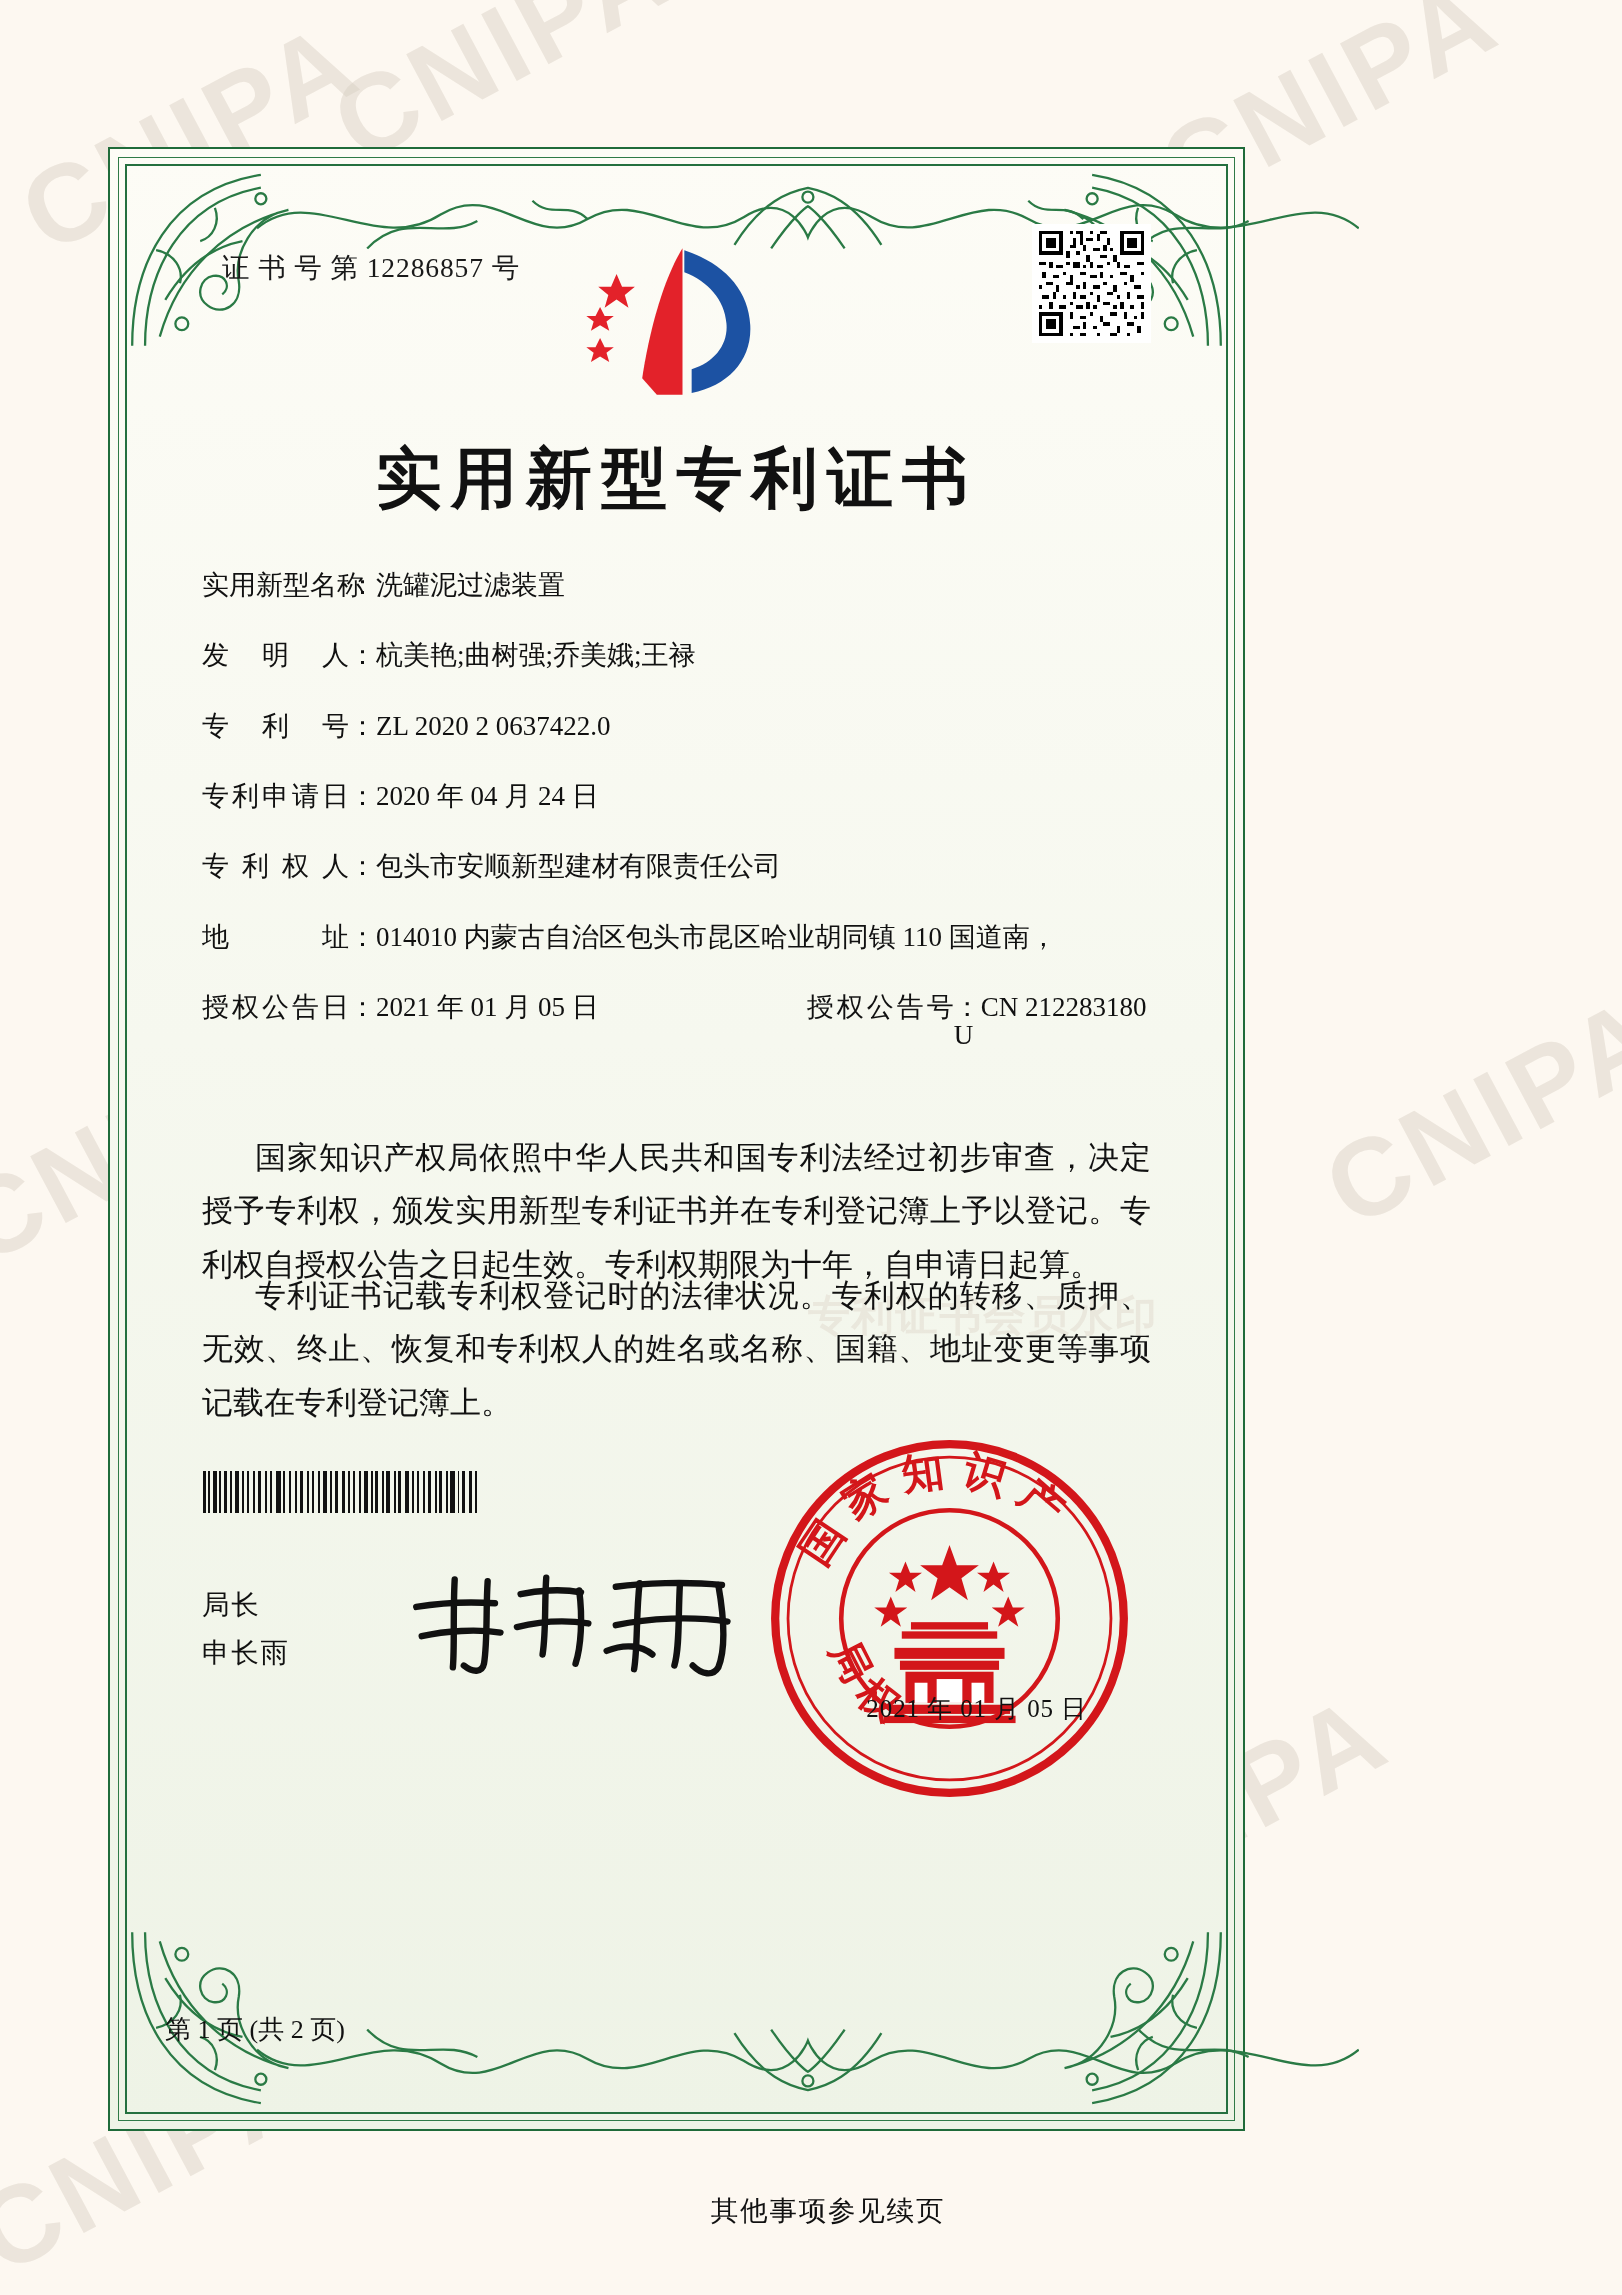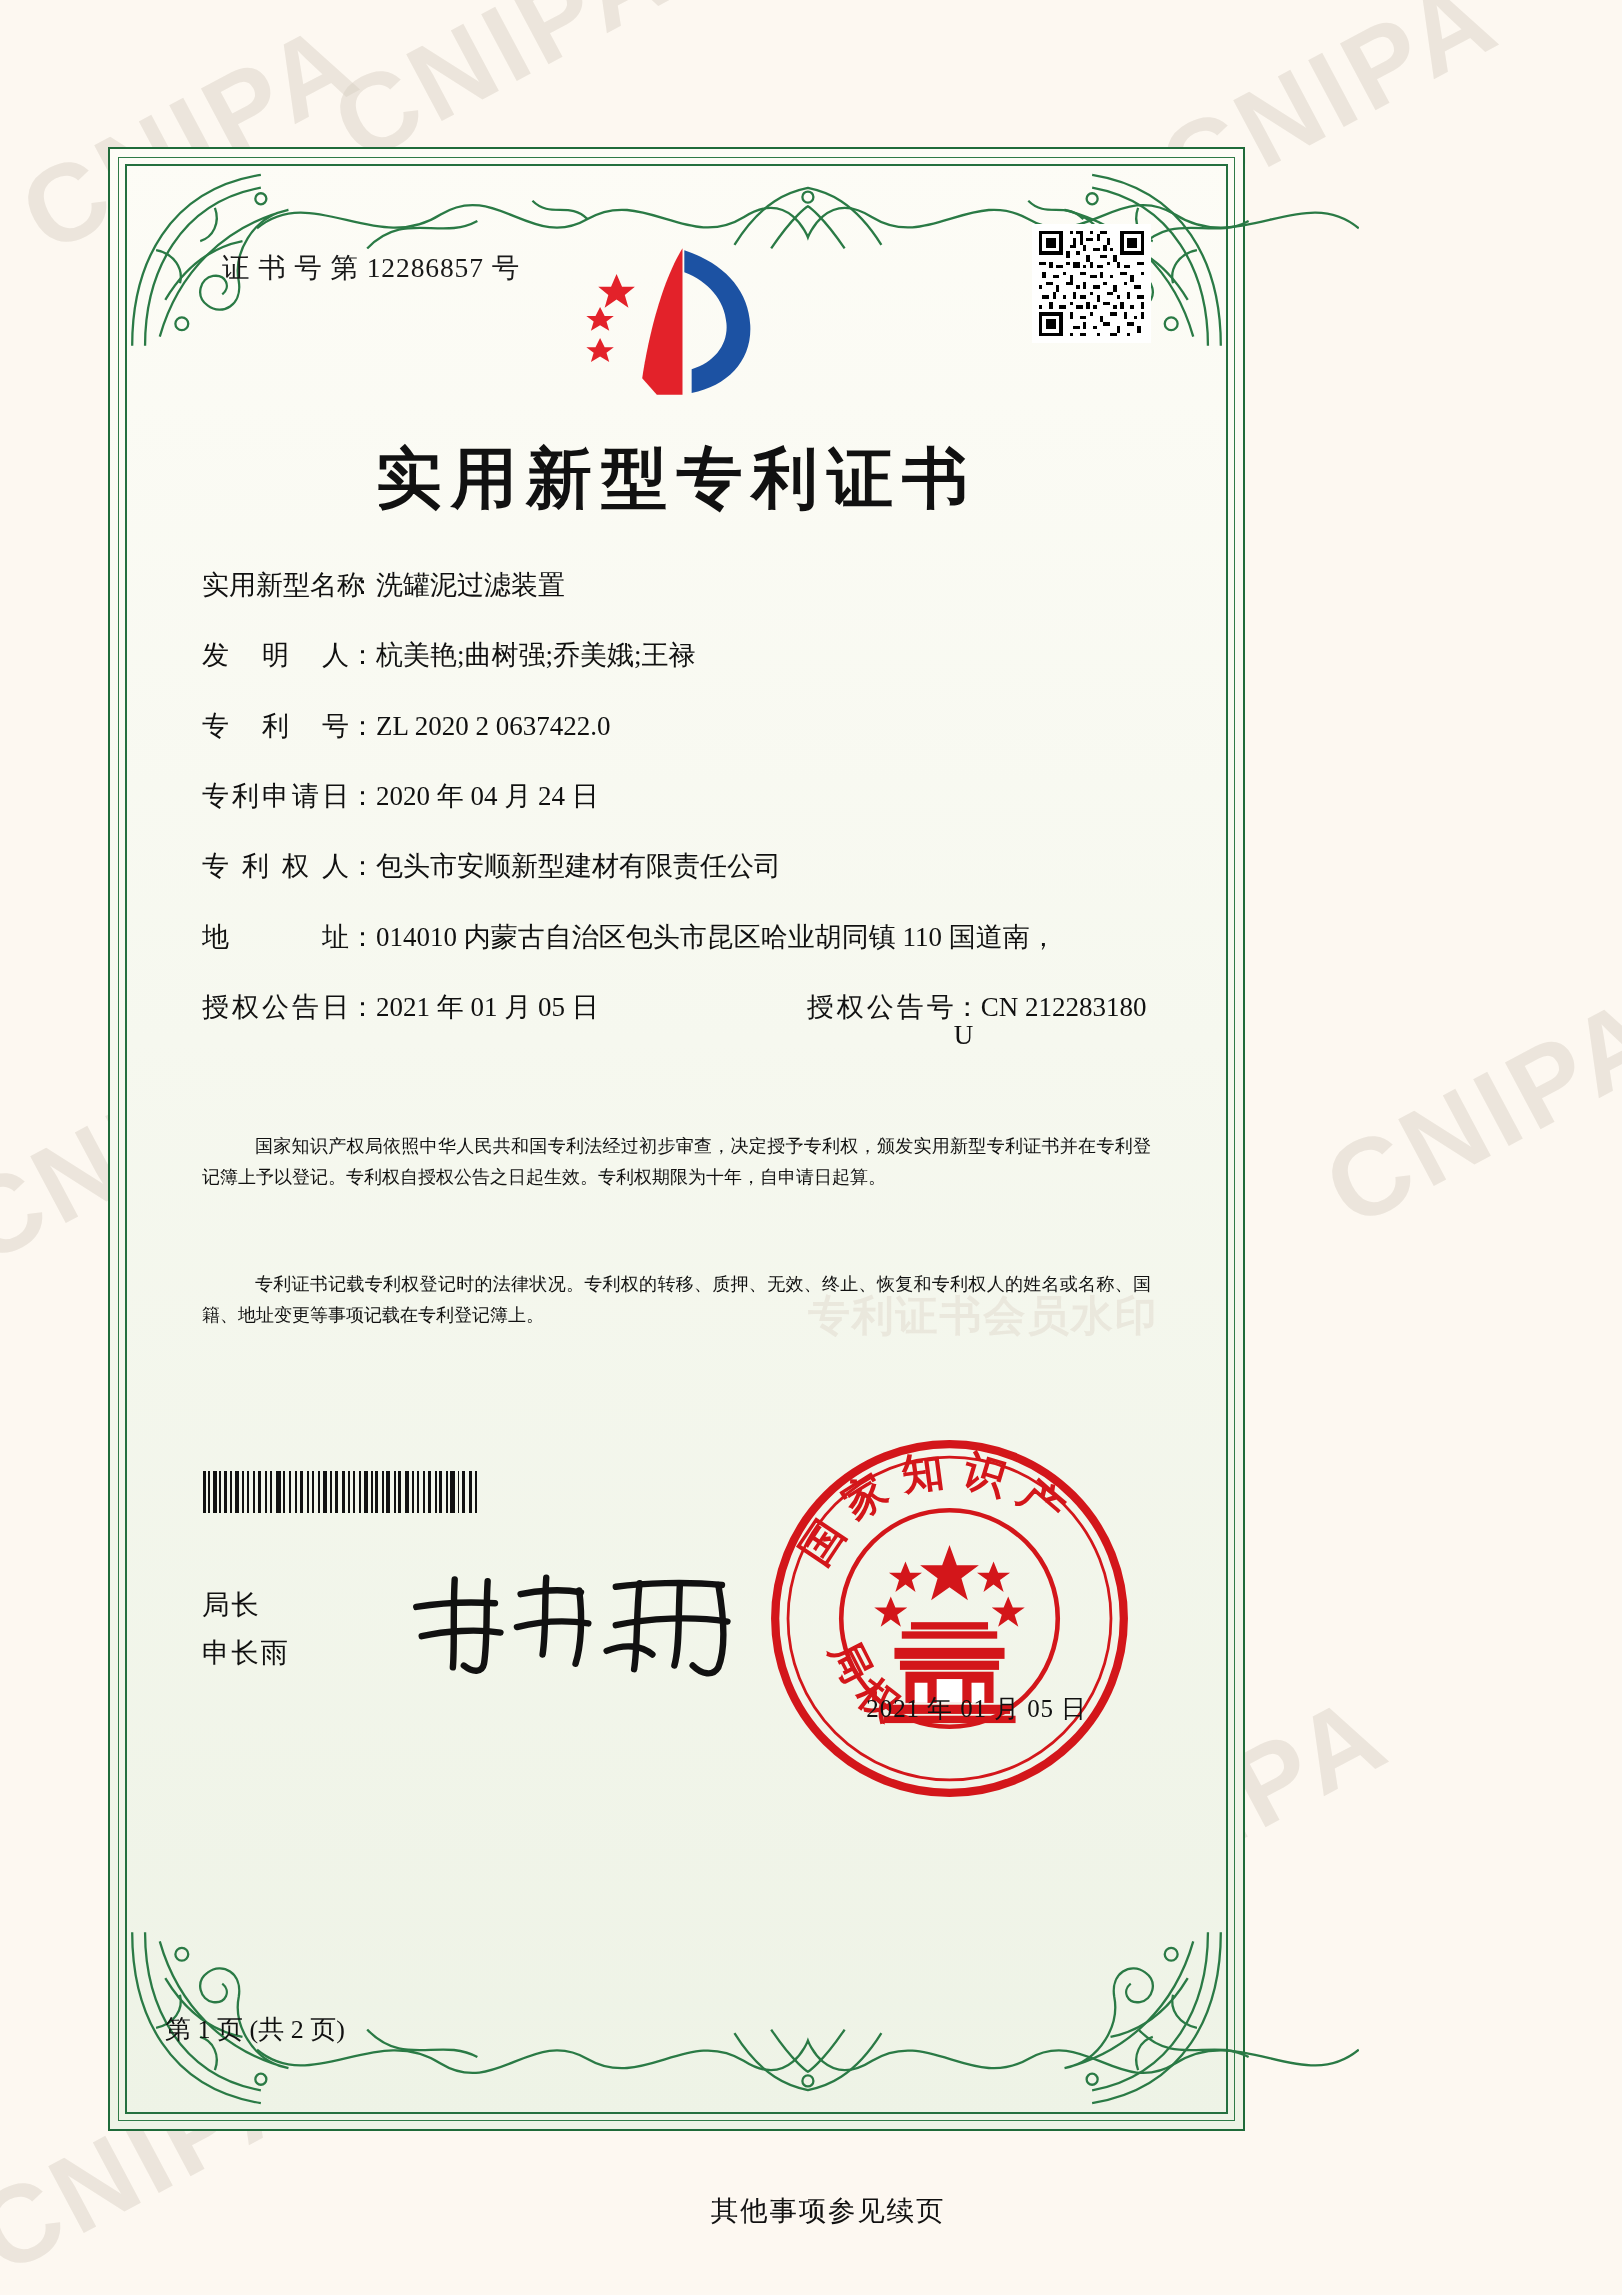--- a/index.html
+++ b/index.html
@@ -107,21 +107,21 @@
   .lbl span{display:inline-block;}
   .val{flex:1;}
   .val .line2{display:block;margin-top:11px;margin-left:27.5px;}
   .row-inline{display:flex;margin-bottom:31px;}
   .col-a{display:flex;width:643px;}
   .col-b{display:flex;}
 
   
   .para{
     position:absolute;left:37px;right:37px;
-    font-size:18px;line-height:1.72;color:#111;text-align:justify;
+    font-size:31px;line-height:1.72;color:#111;text-align:justify;
     text-indent:53px;
   }
   .p1{top:927px;}
   .p2{top:1065px;}
 
   
   .barcode{
     position:absolute;left:37px;top:1267px;
     width:367px;height:42px;
   }

